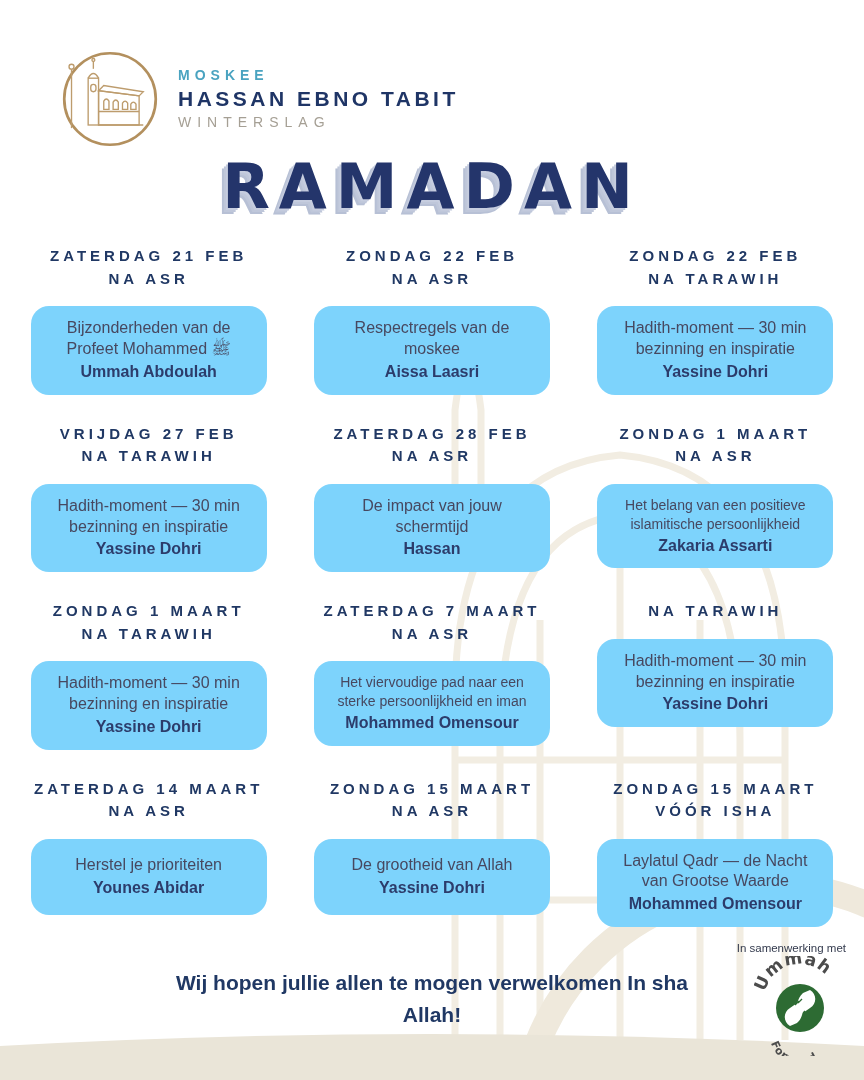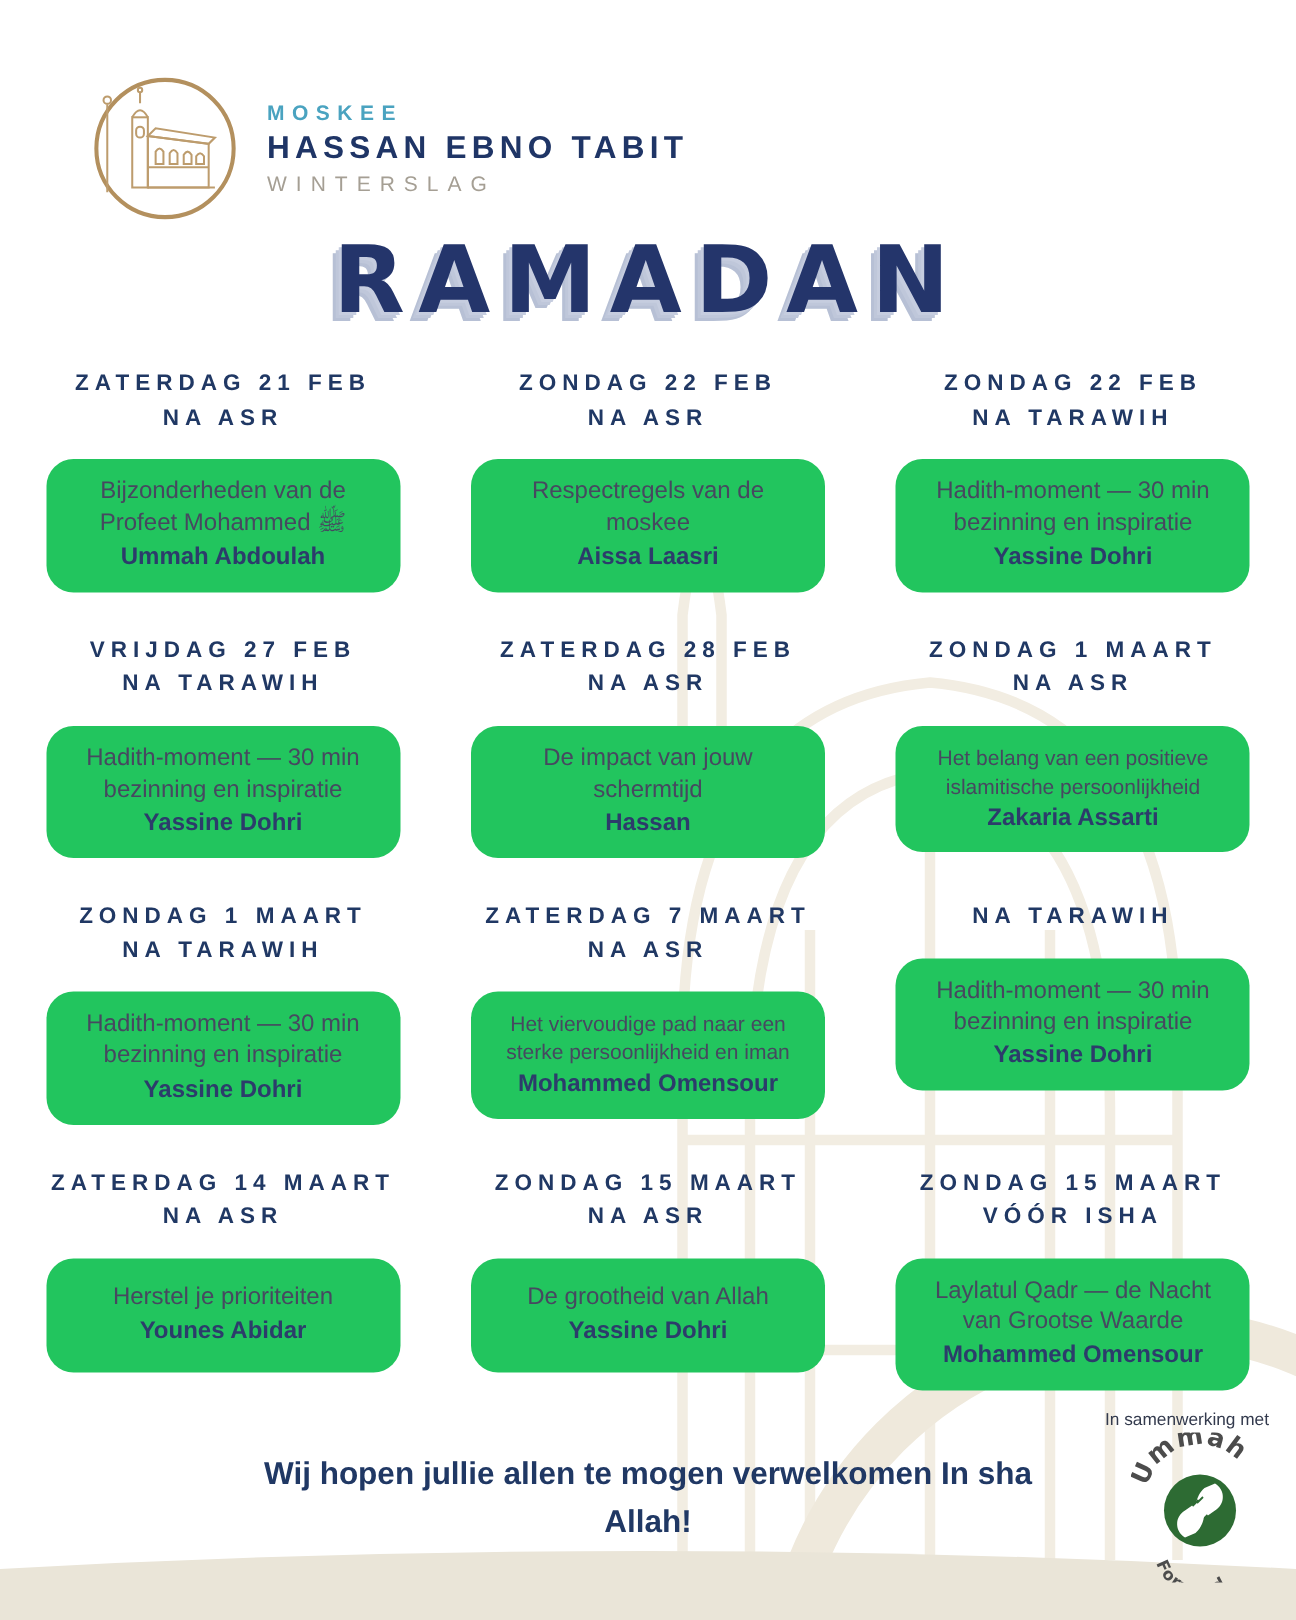--- a/index.html
+++ b/index.html
@@ -31,21 +31,21 @@
     width:822px;margin:26px auto 0 auto;
     display:grid;grid-template-columns:repeat(3,1fr);
     column-gap:18px;row-gap:22px;gap:28px;
   }
   .event{display:flex;flex-direction:column;align-items:center;min-height:127px;}
   .event-date{
     text-align:center;font-weight:700;font-size:15px;letter-spacing:4px;
     color:#203864;line-height:1.5;margin-bottom:16px;white-space:nowrap;
   }
   .card{
-    background:#22c55e;border-radius:18px;
+    background:#7dd3fc;border-radius:18px;
     width:236px;box-sizing:border-box;
     padding:12px 14px;min-height:76px;
     display:flex;flex-direction:column;justify-content:center;
     text-align:center;
   }
   .topic{color:#474860;font-size:16px;line-height:1.3;}
   .topic.small{font-size:14px;line-height:1.35;}
   .speaker{color:#2c3c6b;font-size:16px;font-weight:700;margin-top:2px;line-height:1.3;}
   
   .footer-message{

